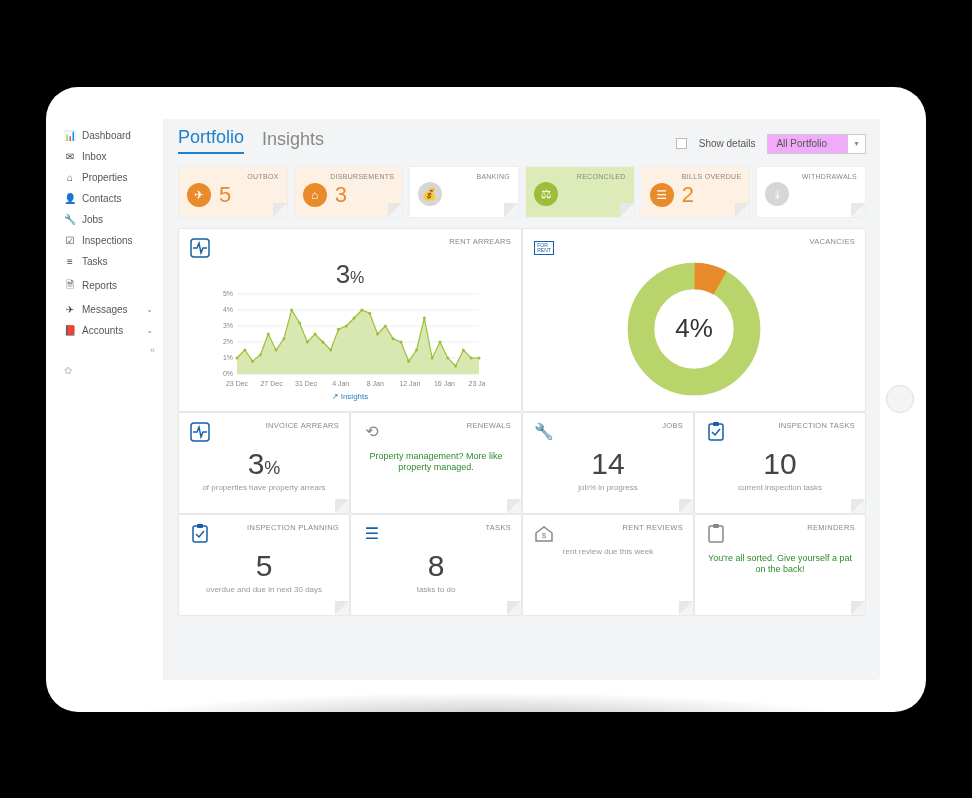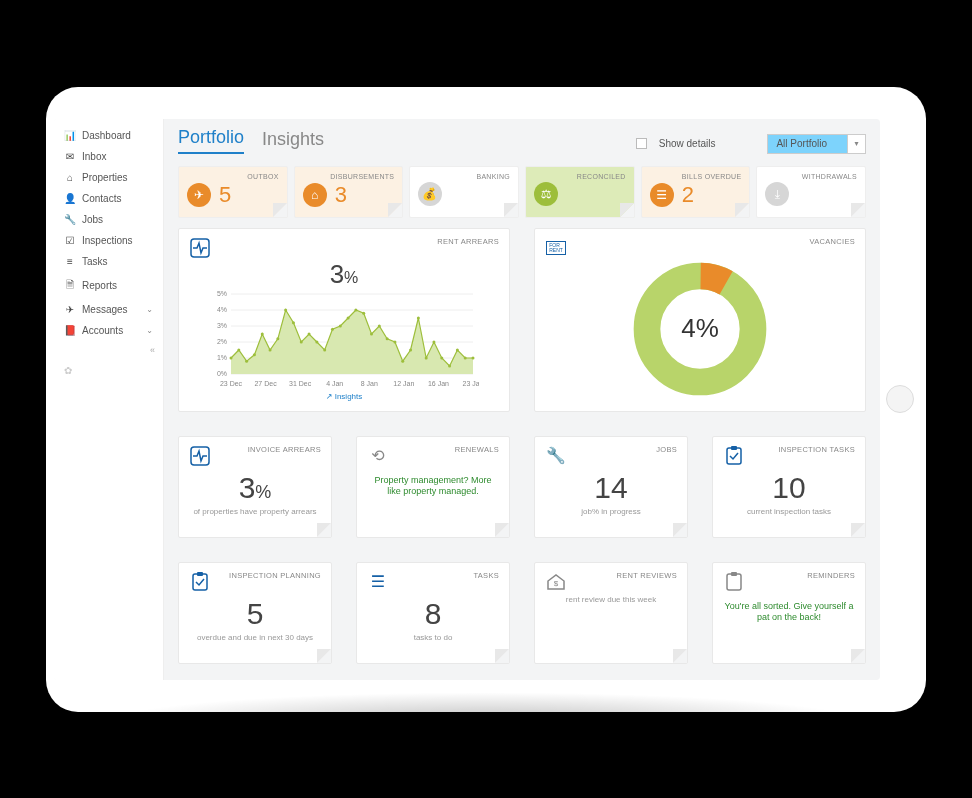--- a/index.html
+++ b/index.html
@@ -13,34 +13,34 @@
     .sidebar .ic { width:12px; text-align:center; font-size:10px; color:#444;}
     .sidebar .chev{margin-left:auto; font-size:8px; color:#888;}
     .collapse-row{ text-align:right; padding:4px 8px; color:#aaa; font-size:9px;}
     
     .main { flex:1; background:#f3f4f5; padding:8px 14px 14px 14px; overflow:hidden;}
     .topbar { display:flex; align-items:flex-end; gap:18px;}
     .tab { font-size:18px; color:#888; padding-bottom:4px; cursor:pointer;}
     .tab.active{ color:#1F80C9; border-bottom:2px solid #1F80C9;}
     .top-right{margin-left:auto; display:flex; align-items:center; gap:12px; font-size:10px; color:#555;}
     .checkbox{width:11px;height:11px;border:1px solid #bbb;background:#fff;}
-    .select{ border:1px solid #ccc; background:#7dd3fc; padding:3px 20px 3px 8px; font-size:10px; color:#555; position:relative;margin-left:40px;}
+    .select{ border:1px solid #ccc; background:#f0abfc; padding:3px 20px 3px 8px; font-size:10px; color:#555; position:relative;}
     .select-caret{width:18px; border:1px solid #ccc; border-left:0; background:#fff; height:20px; display:flex;align-items:center;justify-content:center;color:#888;font-size:8px;}
     
     .strip{ display:flex; gap:6px; margin-top:12px;}
     .chip{ flex:1; background:#fff; border:1px solid #eee; border-radius:2px; padding:6px 8px 8px 8px; position:relative; height:52px;}
     .chip.orange{ background:#FCF1E3;}
     .chip.green{ background:#DDEBB8;}
     .chip .lbl{ font-size:7px; color:#888; text-align:right; letter-spacing:.3px;}
     .chip .row{display:flex; align-items:center; gap:8px; margin-top:2px;}
     .circ{ width:24px;height:24px;border-radius:50%; display:flex;align-items:center;justify-content:center; color:#fff; font-size:12px;}
     .circ.o{background:#E98B2A;} .circ.g{background:#9DBE3B;} .circ.gr{background:#d6d6d6;}
     .chip .num{ font-size:22px; color:#E98B2A; font-weight:300;}
     
-    .grid{ display:grid; grid-template-columns: repeat(4, 1fr); gap:24px; margin-top:10px;}
+    .grid{ display:grid; grid-template-columns: repeat(4, 1fr); gap:0; margin-top:10px;}
     .card{ background:#fff; border:1px solid #e8e8e8; border-radius:2px; padding:8px 10px 10px 10px; position:relative; min-height:102px;}
     .card.h2{ grid-column: span 2;}
     .card .head{display:flex; justify-content:space-between; align-items:flex-start;}
     .card .title{font-size:7.5px; color:#888; letter-spacing:.3px;}
     .card .iconbox{width:22px;height:22px;display:flex;align-items:center;justify-content:center;}
     .bignum{ font-size:30px; color:#444; font-weight:300; text-align:center; margin-top:4px;}
     .sub{ font-size:8px; color:#999; text-align:center; margin-top:2px;}
     .msg{ font-size:9px; color:#2e8b2e; text-align:center; margin-top:8px; line-height:1.3;}
     .corner{position:absolute; right:0; bottom:0; width:0;height:0; border-right:14px solid #f3f4f5; border-top:14px solid transparent;}
     .corner::before{content:'';position:absolute;right:-14px;bottom:0;width:0;height:0;border-right:14px solid transparent;border-top:14px solid #e8e8e8;transform:translate(0,0);}

